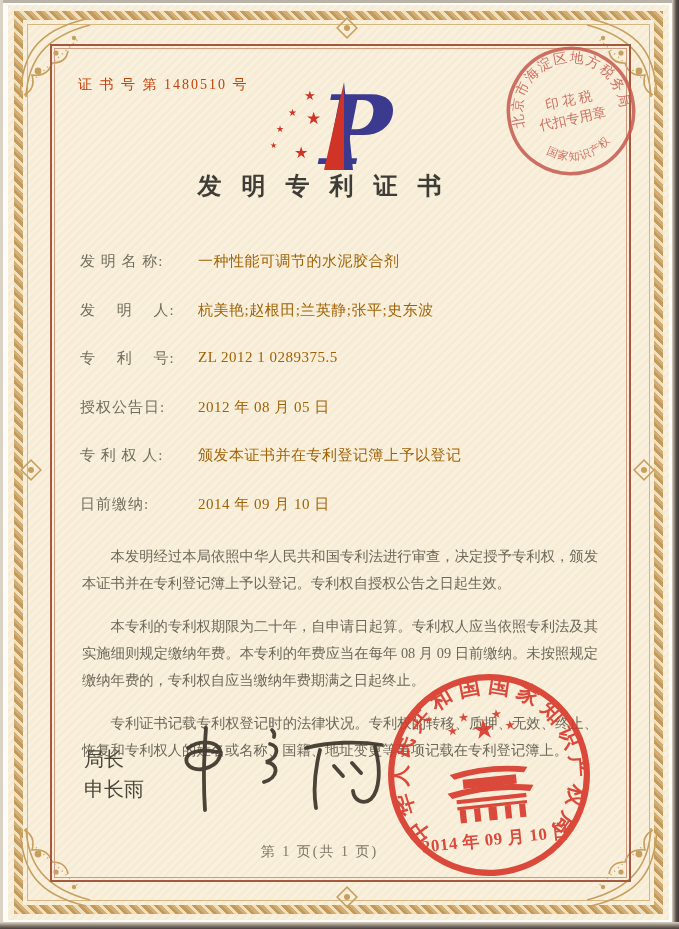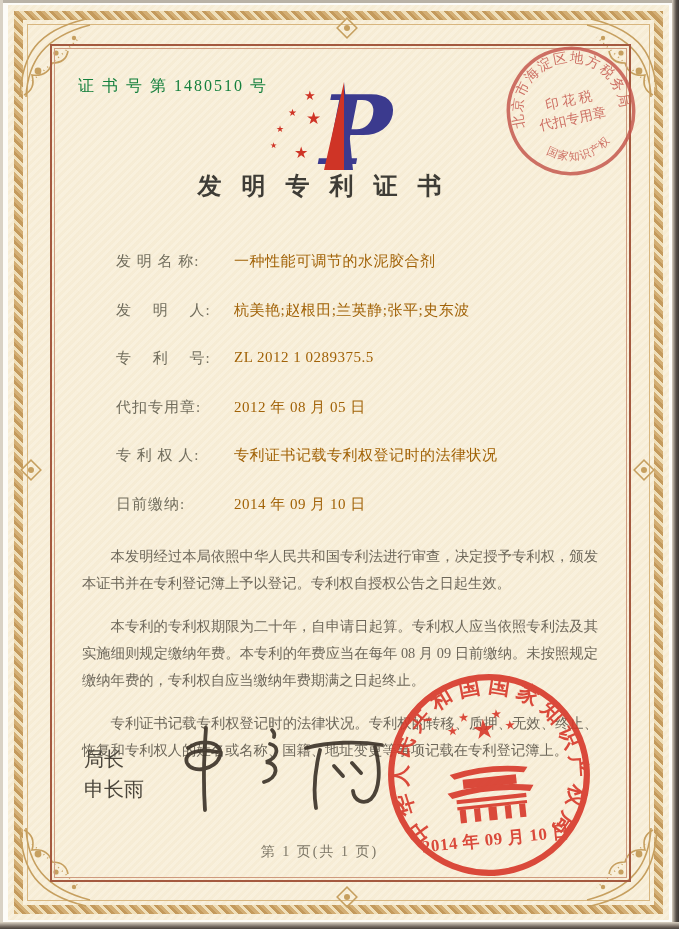--- a/index.html
+++ b/index.html
@@ -28,29 +28,29 @@
   .c-br{right:8px;bottom:8px;transform:scale(-1,-1);}
   .medal{position:absolute;width:30px;height:30px;}
   .m-top{left:324px;top:8px;} .m-bottom{left:324px;bottom:8px;}
   .m-left{left:8px;top:450px;} .m-right{right:10px;top:450px;}
 
   
   .frame{position:absolute;left:50px;top:44px;width:577px;height:834px;
     border:2px solid #a4593f;}
   .frame-in{position:absolute;inset:2px;border:1px solid #cf9a7d;}
 
-  .certno{position:absolute;left:78px;top:76px;font-size:16px;color:#15803d;
+  .certno{position:absolute;left:78px;top:76px;font-size:14px;color:#c2410c;
     letter-spacing:2px;}
   .logo{position:absolute;left:258px;top:76px;width:160px;height:96px;}
   .taxstamp{position:absolute;left:498px;top:38px;width:146px;height:146px;
     transform:rotate(-12deg);opacity:.82;}
   .title{position:absolute;left:0;right:40px;top:170px;text-align:center;
     font-size:24px;font-weight:bold;color:#3e3c36;letter-spacing:20px;text-indent:20px;}
 
-  .fields{position:absolute;left:80px;top:252px;width:500px;margin-left:36px;}
+  .fields{position:absolute;left:80px;top:252px;width:500px;}
   .frow{display:flex;height:48.5px;align-items:flex-start;font-size:15px;color:#716d5d;}
   .flabel{white-space:pre;min-width:118px;letter-spacing:1px;}
   .fvalue{letter-spacing:.5px;color:#a16207;}
 
   .paras{position:absolute;left:66px;top:527px;width:548px;font-size:14.3px;
     line-height:27px;color:#6d675a;text-align:justify;}
   .paras p{margin:16px;text-indent:2em;}
 
   .signer{position:absolute;left:84px;top:744px;font-size:20px;color:#4b463c;line-height:30px;}
   .sig{position:absolute;left:168px;top:718px;width:250px;height:100px;}
@@ -184,26 +184,26 @@
     </div>
     <div class="frow">
       <span class="flabel">发　 明　 人:</span>
       <span class="fvalue">杭美艳;赵根田;兰英静;张平;史东波</span>
     </div>
     <div class="frow">
       <span class="flabel">专　 利　 号:</span>
       <span class="fvalue">ZL 2012 1 0289375.5</span>
     </div>
     <div class="frow">
-      <span class="flabel">代扣专用章:</span>
+      <span class="flabel">授权公告日:</span>
       <span class="fvalue">2012 年 08 月 05 日</span>
     </div>
     <div class="frow">
       <span class="flabel">专 利 权 人:</span>
-      <span class="fvalue">专利证书记载专利权登记时的法律状况</span>
+      <span class="fvalue">颁发本证书并在专利登记簿上予以登记</span>
     </div>
     <div class="frow">
       <span class="flabel">日前缴纳:</span>
       <span class="fvalue">2014 年 09 月 10 日</span>
     </div>
   </div>
 
   <div class="paras">
     <p>本发明经过本局依照中华人民共和国专利法进行审查，决定授予专利权，颁发本证书并在专利登记簿上予以登记。专利权自授权公告之日起生效。</p>
     <p>本专利的专利权期限为二十年，自申请日起算。专利权人应当依照专利法及其实施细则规定缴纳年费。本专利的年费应当在每年 08 月 09 日前缴纳。未按照规定缴纳年费的，专利权自应当缴纳年费期满之日起终止。</p>

